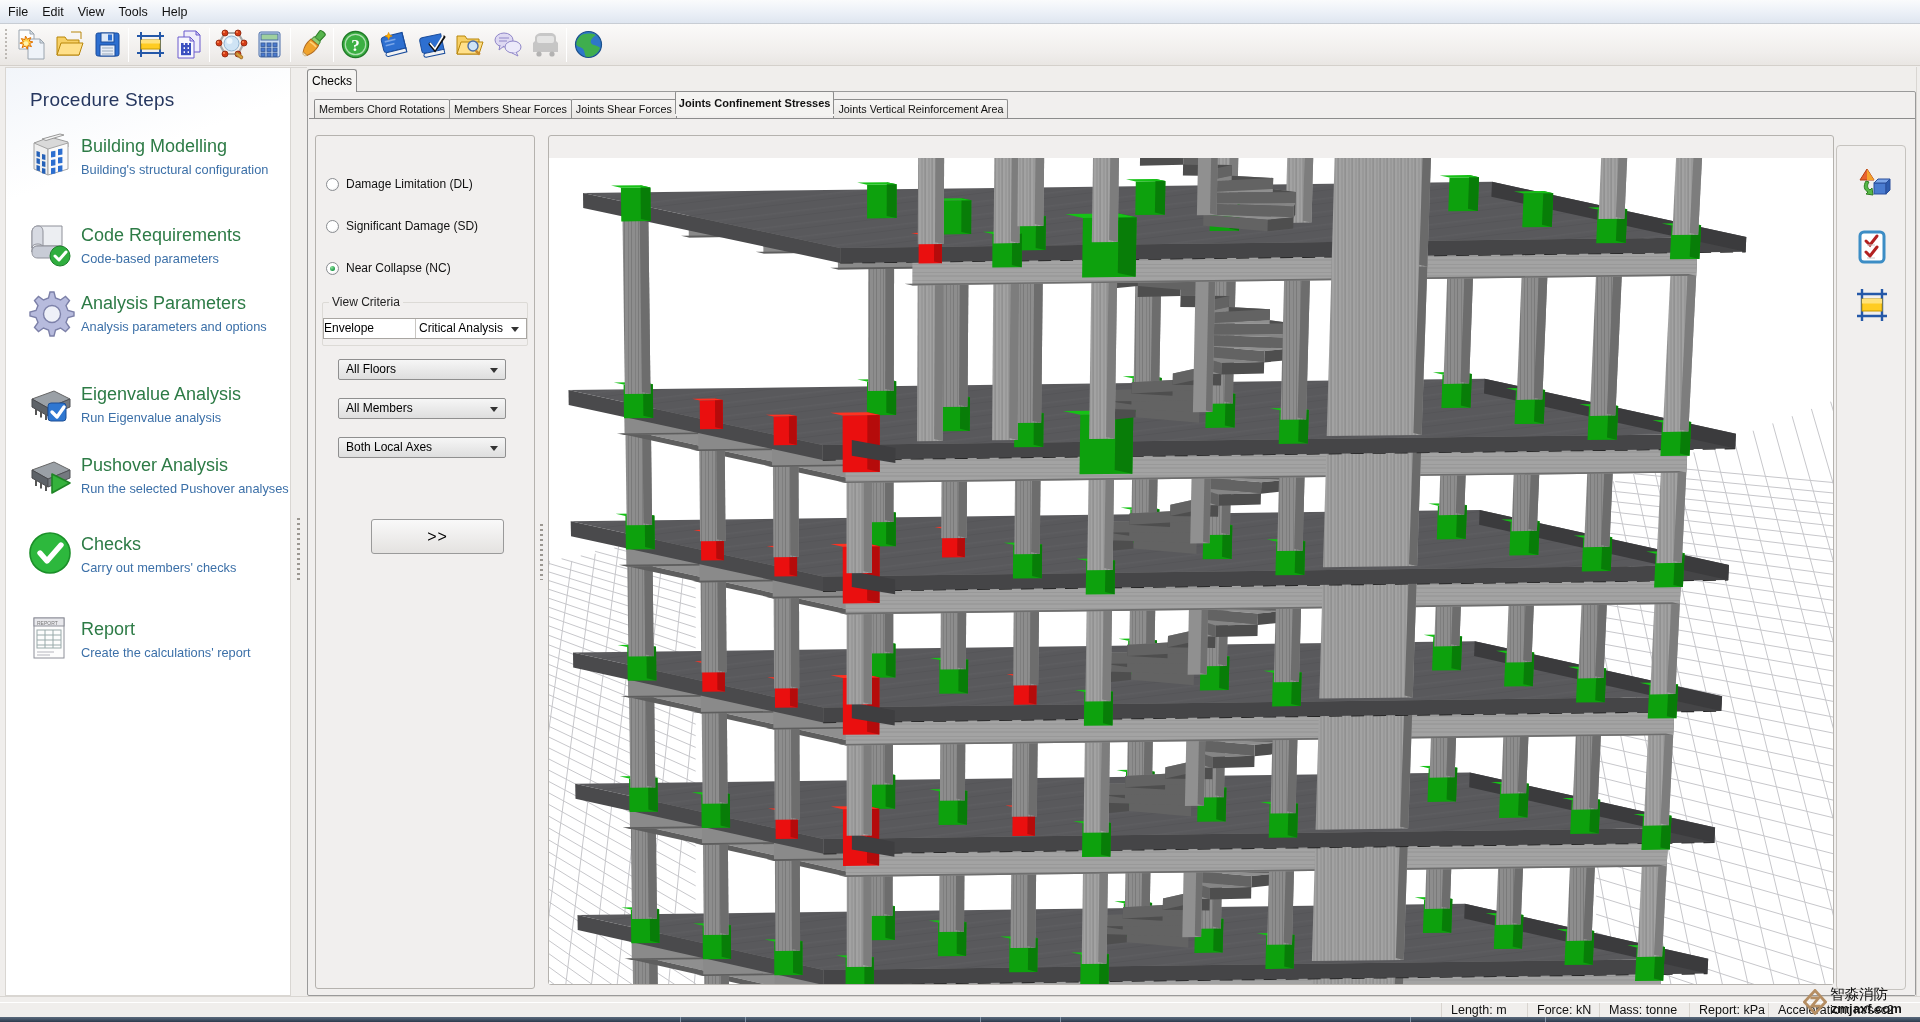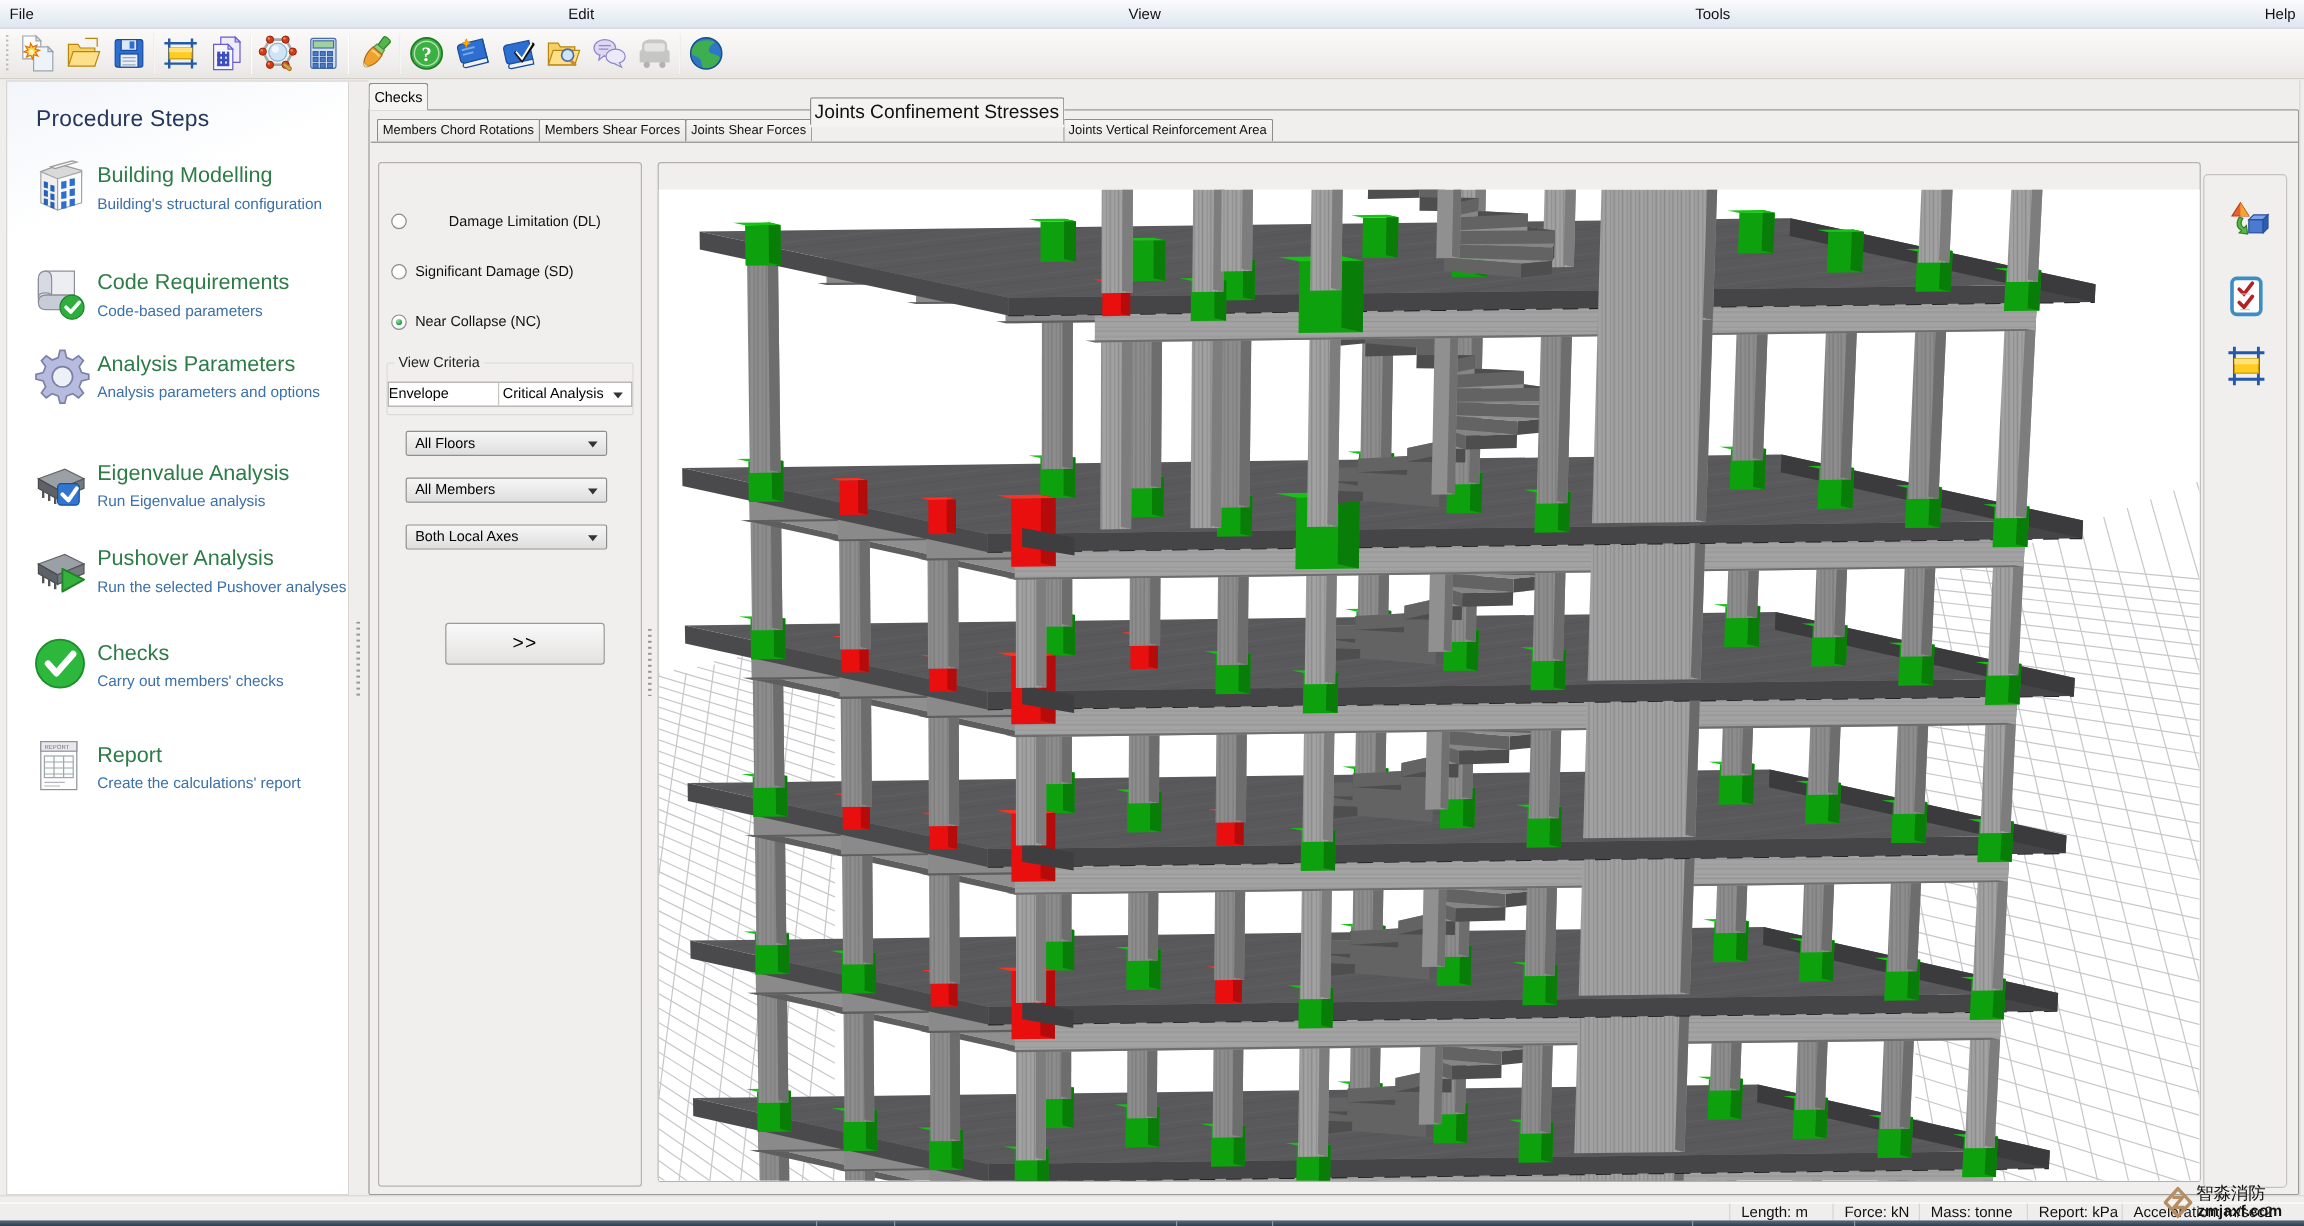--- a/index.html
+++ b/index.html
@@ -1,21 +1,21 @@
 <!DOCTYPE html>
 <html><head>
 <meta charset="utf-8">
 <style>
 * { margin:0; padding:0; box-sizing:border-box; }
 html,body { width:1920px; height:1022px; overflow:hidden; }
 body { font-family:"Liberation Sans","DejaVu Sans",sans-serif; background:#f0eeec; position:relative; font-size:12px; color:#000; }
 .abs { position:absolute; }
 
 
-#menubar { left:0; top:0; width:1920px; height:24px; background:linear-gradient(#fafbfc,#eef2f8 45%,#dfe6f0); border-bottom:1px solid #c8cdd4; display:flex; align-items:center; padding-left:1px;justify-content:space-between; }
+#menubar { left:0; top:0; width:1920px; height:24px; background:linear-gradient(#fafbfc,#eef2f8 45%,#dfe6f0); border-bottom:1px solid #c8cdd4; display:flex; align-items:center; padding-left:1px; }
 .menu-item { padding:3px 7px; font-size:12.5px; color:#111; }
 
 
 #toolbar { left:0; top:24px; width:1920px; height:42px; background:linear-gradient(#fbfaf9,#f0eeec 70%,#e9e6e3); border-bottom:1px solid #d4d0cb; display:flex; align-items:center; padding-left:4px; }
 #toolbar .grip { width:5px; height:32px; margin-right:3px; background:repeating-linear-gradient(#bdb9b4 0 2px, transparent 2px 4px); background-size:2px 4px; background-repeat:repeat-y; background-position:1px 0; }
 .tbtn { width:38px; height:38px; display:flex; align-items:center; justify-content:center; }
 .tsep { width:1px; height:34px; background:#c9c5c0; border-right:1px solid #fff; margin:0 2px; }
 .tbtn svg { width:33px; height:33px; }
 .tbtn.disabled svg { opacity:.75; filter:grayscale(1) brightness(1.15); }
 
@@ -28,21 +28,21 @@
 .step .ssub { position:absolute; left:63px; top:33px; font-size:12.8px; color:#3c70a8; white-space:nowrap; }
 #sidebar-scroll { left:291px; top:67px; width:16px; height:929px; background:#f0eeec; border-top:1px solid #d9d6d2; }
 #sidebar-grip { left:295px; top:518px; width:7px; height:62px; background:repeating-linear-gradient(#9b9791 0 2px, transparent 2px 5px); background-size:3px 5px; background-repeat:repeat-y; background-position:2px 0; }
 
 
 #main { left:307px; top:67px; width:1609px; height:929px; }
 #checks-tab { position:absolute; left:0px; top:2px; width:50px; height:23px; background:#f5f4f2; border:1px solid #8c8c8c; border-bottom:none; border-radius:3px 3px 0 0; text-align:center; line-height:22px; font-size:12px; z-index:3; }
 #main-frame { position:absolute; left:0px; top:24px; width:1609px; height:905px; background:#f1efee; border:1px solid #9a9a9a; border-radius:0 2px 2px 2px; }
 .subtabs { position:absolute; left:6px; top:4px; height:22px; display:flex; align-items:flex-end; }
 .subtab { height:19px; padding:0 4px; background:linear-gradient(#f7f6f5,#e9e7e4); border:1px solid #8c8c8c; border-bottom:none; border-radius:2px 2px 0 0; font-size:10.8px; line-height:19px; margin-right:-1px; color:#111; }
-.subtab.sel { height:23px; background:#f4f3f1; line-height:23px; position:relative; z-index:2; font-size:16px; padding:0 3px; margin:0 -1px 14px -1px; box-shadow:0 2px 0 #f4f3f1; }
+.subtab.sel { height:23px; background:#f4f3f1; line-height:23px; position:relative; z-index:2; font-size:11px; padding:0 3px; margin:0 -1px 4px -1px; box-shadow:0 2px 0 #f4f3f1;font-weight:bold; }
 #tabcontent { position:absolute; left:1px; top:26px; width:1606px; height:877px; background:#f1efee; border-top:1px solid #8c8c8c; }
 
 
 #options { position:absolute; left:6px; top:16px; width:220px; height:854px; background:#f1efee; border:1px solid #b5b2ae; border-radius:3px; }
 .grpbox { position:absolute; border:1px solid #dcdad6; border-radius:2px; }
 .grplabel { position:absolute; top:-8px; left:6px; background:#f1efee; padding:0 3px; font-size:12px; color:#222; }
 .radio-row { position:absolute; left:10px; display:flex; align-items:center; }
 .radio { width:13px; height:13px; border-radius:50%; border:1px solid #8a8d91; background:radial-gradient(circle at 40% 35%,#fff 55%,#ddd); position:relative; }
 .radio.on::after { content:""; position:absolute; left:3px; top:3px; width:5px; height:5px; border-radius:50%; background:radial-gradient(circle at 35% 30%,#8ee09a,#1d9a49 70%); }
 .radio-label { margin-left:7px; font-size:12px; color:#111; }
@@ -402,21 +402,21 @@
     <div class="subtabs" id="subtabs">
         <div class="subtab">Members Chord Rotations</div>
         <div class="subtab">Members Shear Forces</div>
         <div class="subtab">Joints Shear Forces</div>
         <div class="subtab sel">Joints Confinement Stresses</div>
         <div class="subtab">Joints Vertical Reinforcement Area</div>
       </div>
     <div id="tabcontent">
 
       <div id="options">
-        <div class="radio-row" style="top:41px;gap:28px;">
+        <div class="radio-row" style="top:41px;">
           <span class="radio"></span>
           <span class="radio-label">Damage Limitation (DL)</span>
         </div>
         <div class="radio-row" style="top:83px;">
           <span class="radio"></span>
           <span class="radio-label">Significant Damage (SD)</span>
         </div>
         <div class="radio-row" style="top:125px;">
           <span class="radio on"></span>
           <span class="radio-label">Near Collapse (NC)</span>

